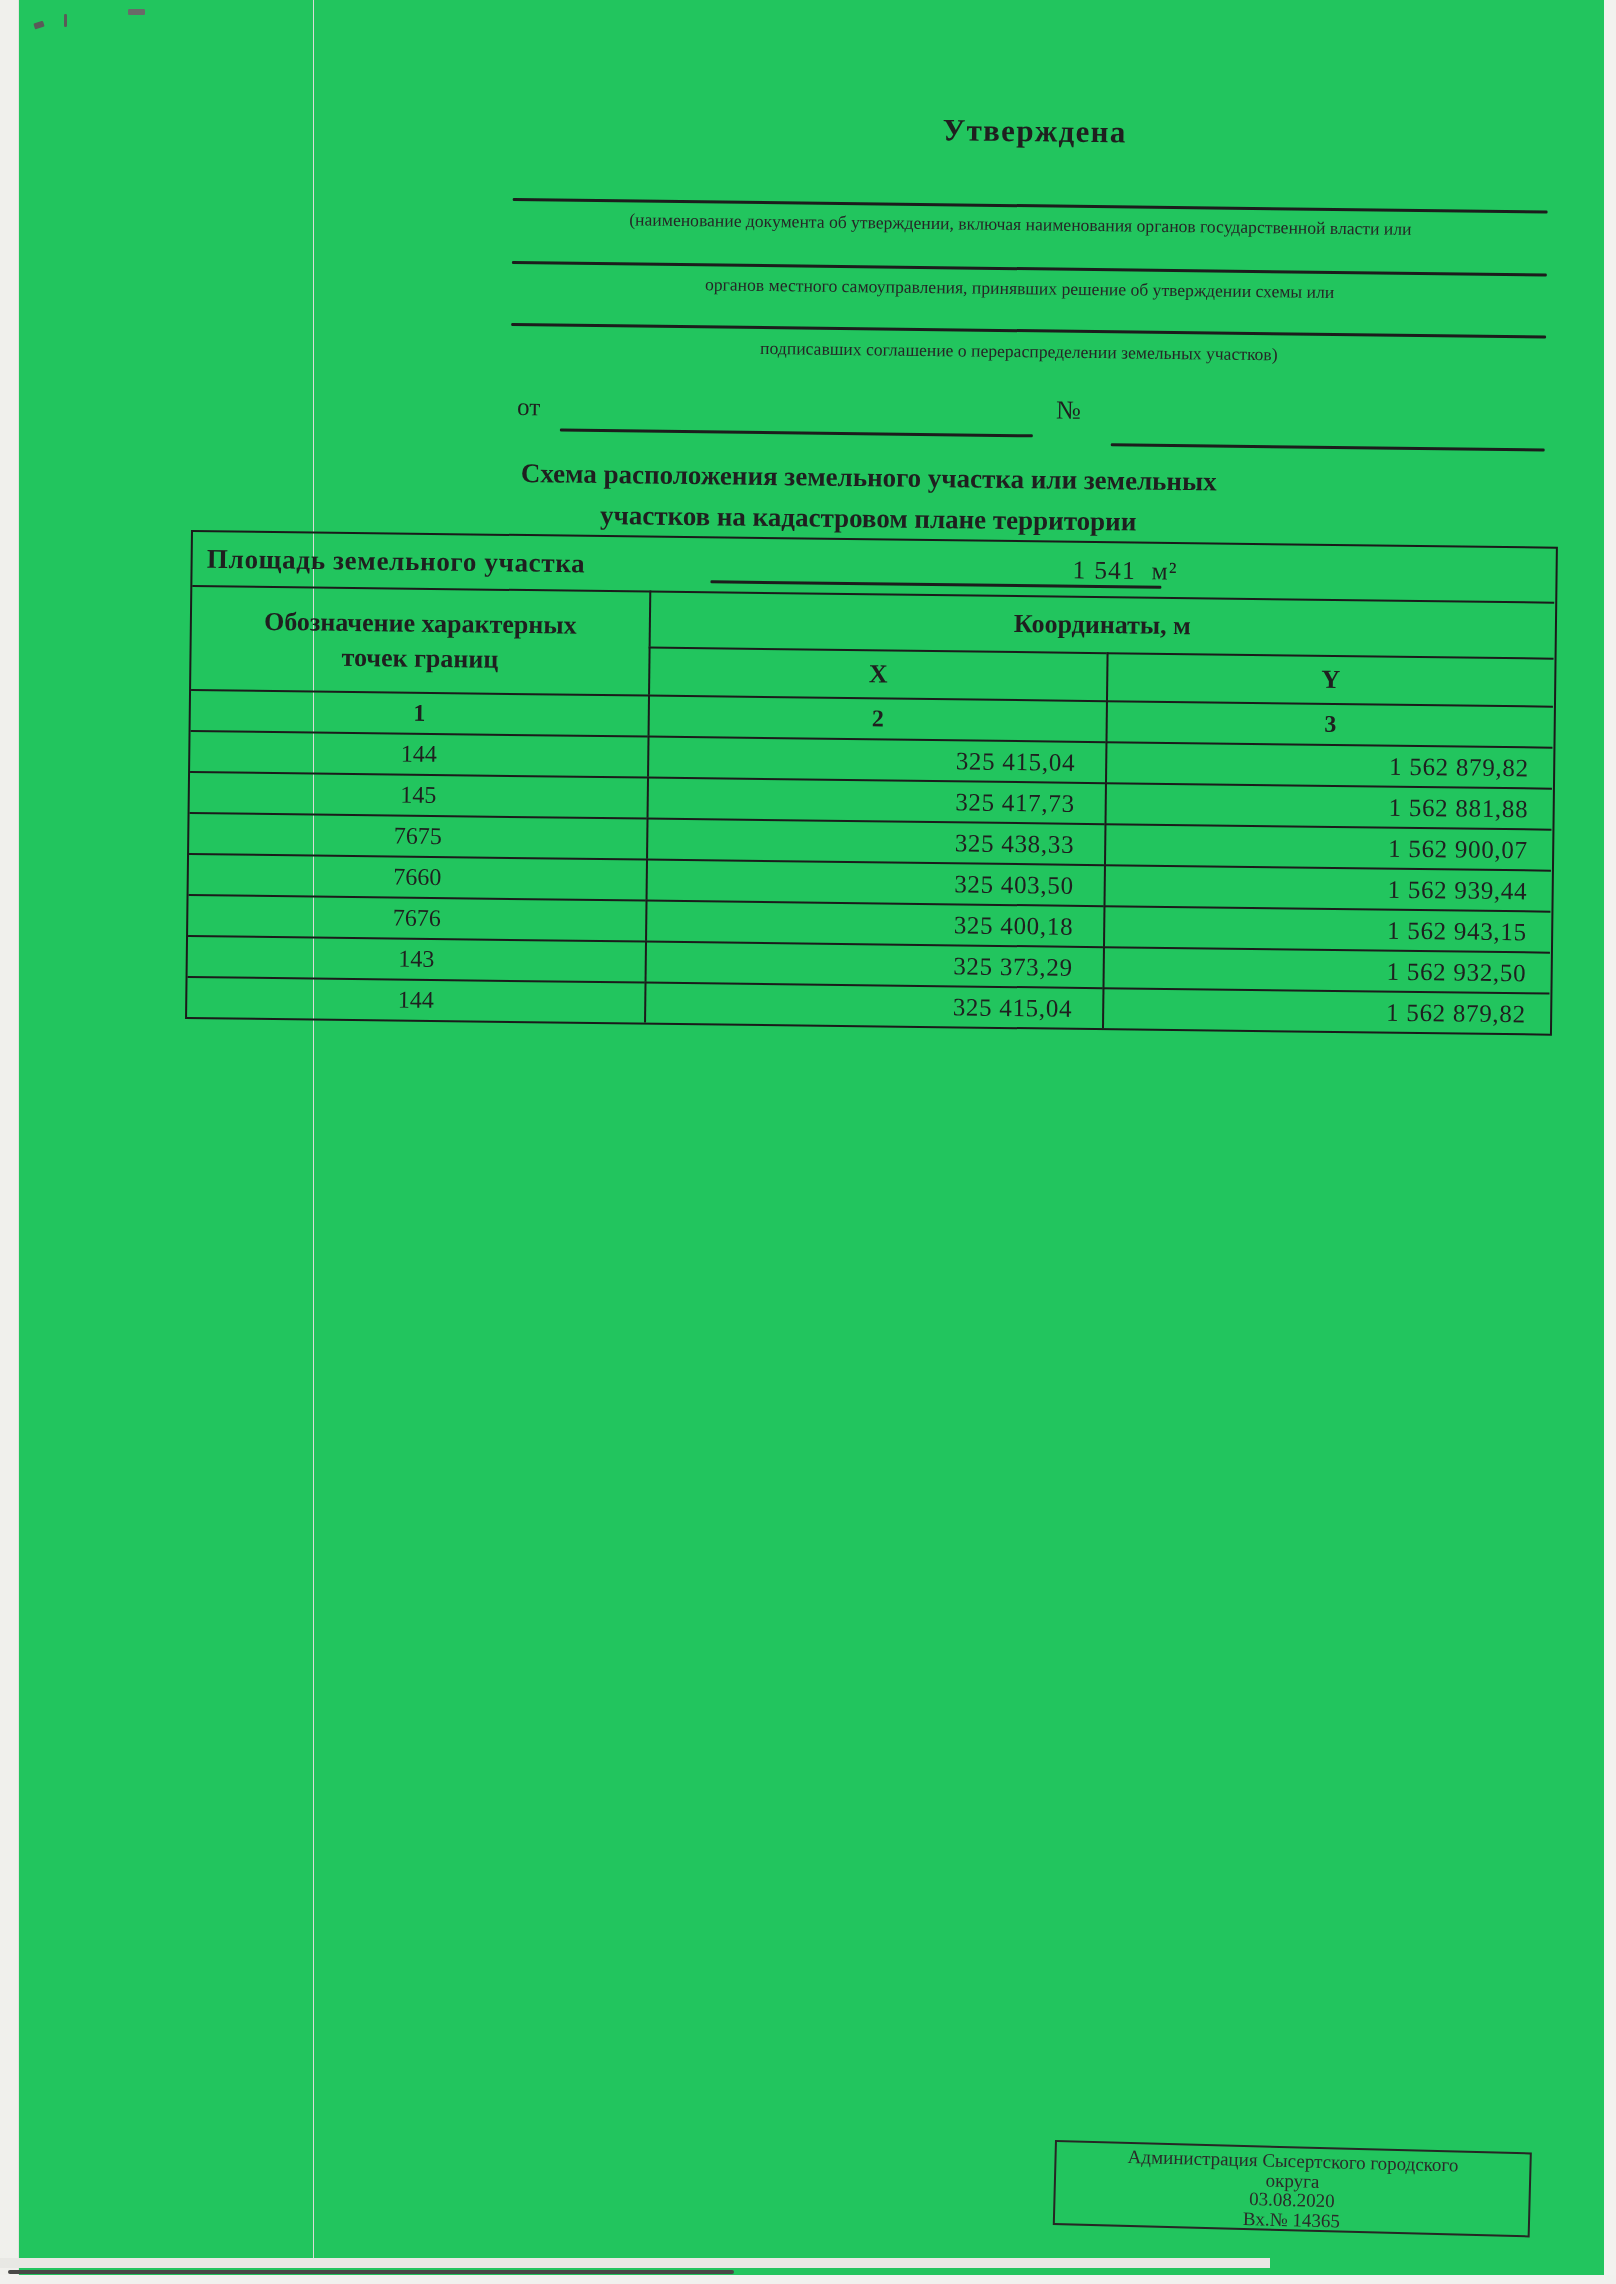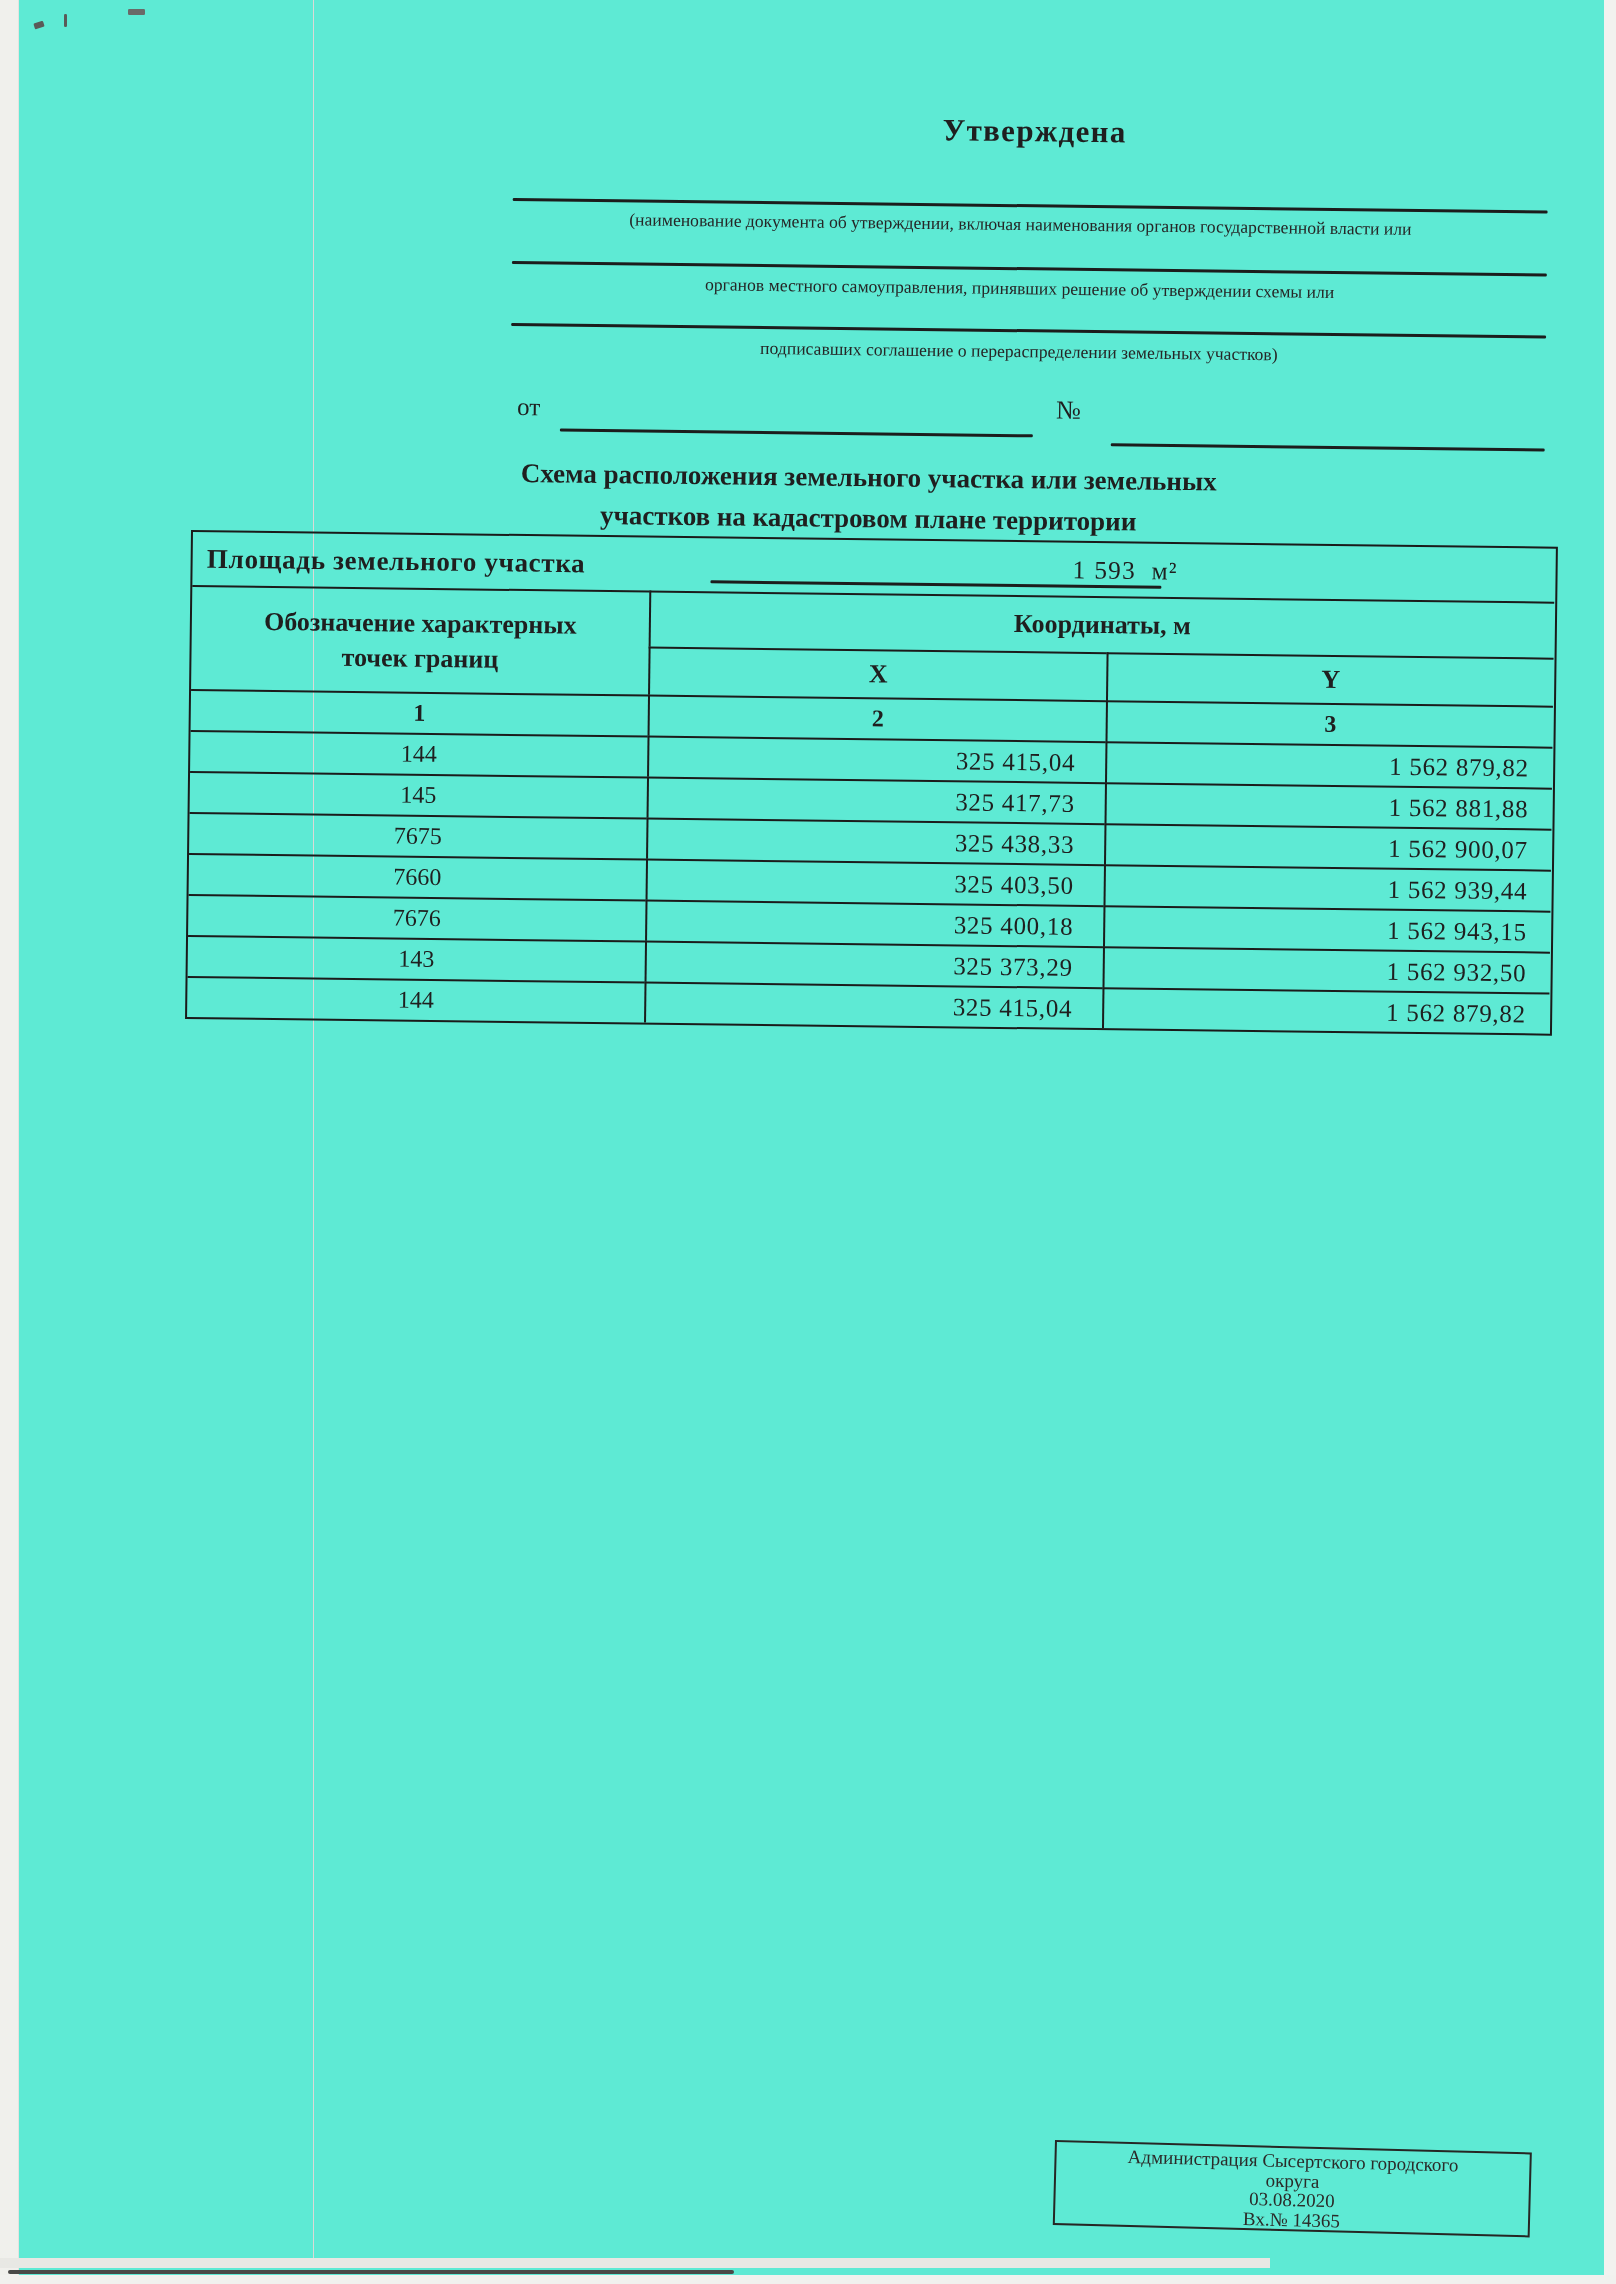--- a/index.html
+++ b/index.html
@@ -2,21 +2,21 @@
 <html style="font-size:10.4px"><head>
 <meta charset="utf-8">
 <style>
   html,body{margin:0;padding:0;}
   body{
     width:1617px;height:2284px;position:relative;overflow:hidden;
     background:#fbfbf9;
     font-family:"Liberation Serif","DejaVu Serif",serif;
     color:#1f1f1f;
   }
-  .page{position:absolute;inset:0;background:#5eead4;}
+  .page{position:absolute;inset:0;background:#22c55e;}
   
   .edge-left{position:absolute;left:0;top:0;width:18px;height:2284px;background:#f0f0ec;}
   .edge-left-line{position:absolute;left:17.6px;top:0;width:1.3px;height:2284px;background:#e3e3df;}
   .edge-right{position:absolute;right:0;top:0;width:13px;height:2284px;background:#f2f2ef;}
   .fold-line{position:absolute;left:313px;top:0;width:1.3px;height:2264px;background:#dadad6;}
   .bottom-smear{position:absolute;left:0;top:2258px;width:1270px;height:10.4px;background:#e8e8e4;}
   .bottom-dark{position:absolute;left:7.8px;top:2270px;width:726px;height:3.9px;background:#49494六;background:#494947;border-radius:2px;}
   .bottom-strip{position:absolute;left:0;top:2275px;width:1617px;height:9px;background:#f1f1ee;}
   .speck{position:absolute;background:#5a5a58;}
   .speck.s1{left:34px;top:22px;width:10.4px;height:5.9px;transform:rotate(-18deg);border-radius:1.3px;}
@@ -117,21 +117,21 @@
   </div>
 
   <div class="block-b">
     <div class="doc-title t1">Схема расположения земельного участка или земельных</div>
     <div class="doc-title t2">участков на кадастровом плане территории</div>
 
     <div class="land-table">
       <div class="cell area-cell">
         <span class="area-label">Площадь земельного участка</span>
         <span class="area-value">
-          <span>1 593</span>&nbsp;
+          <span>1 541</span>&nbsp;
           <span>м²</span>
         </span>
         <span class="scanline area-underline"></span>
       </div>
 
       <div class="cell hdr col1-hdr b-top">
         <span>Обозначение характерных</span>
         <span>точек границ</span>
       </div>
       <div class="cell hdr coords-hdr b-top b-left">Координаты, м</div>

